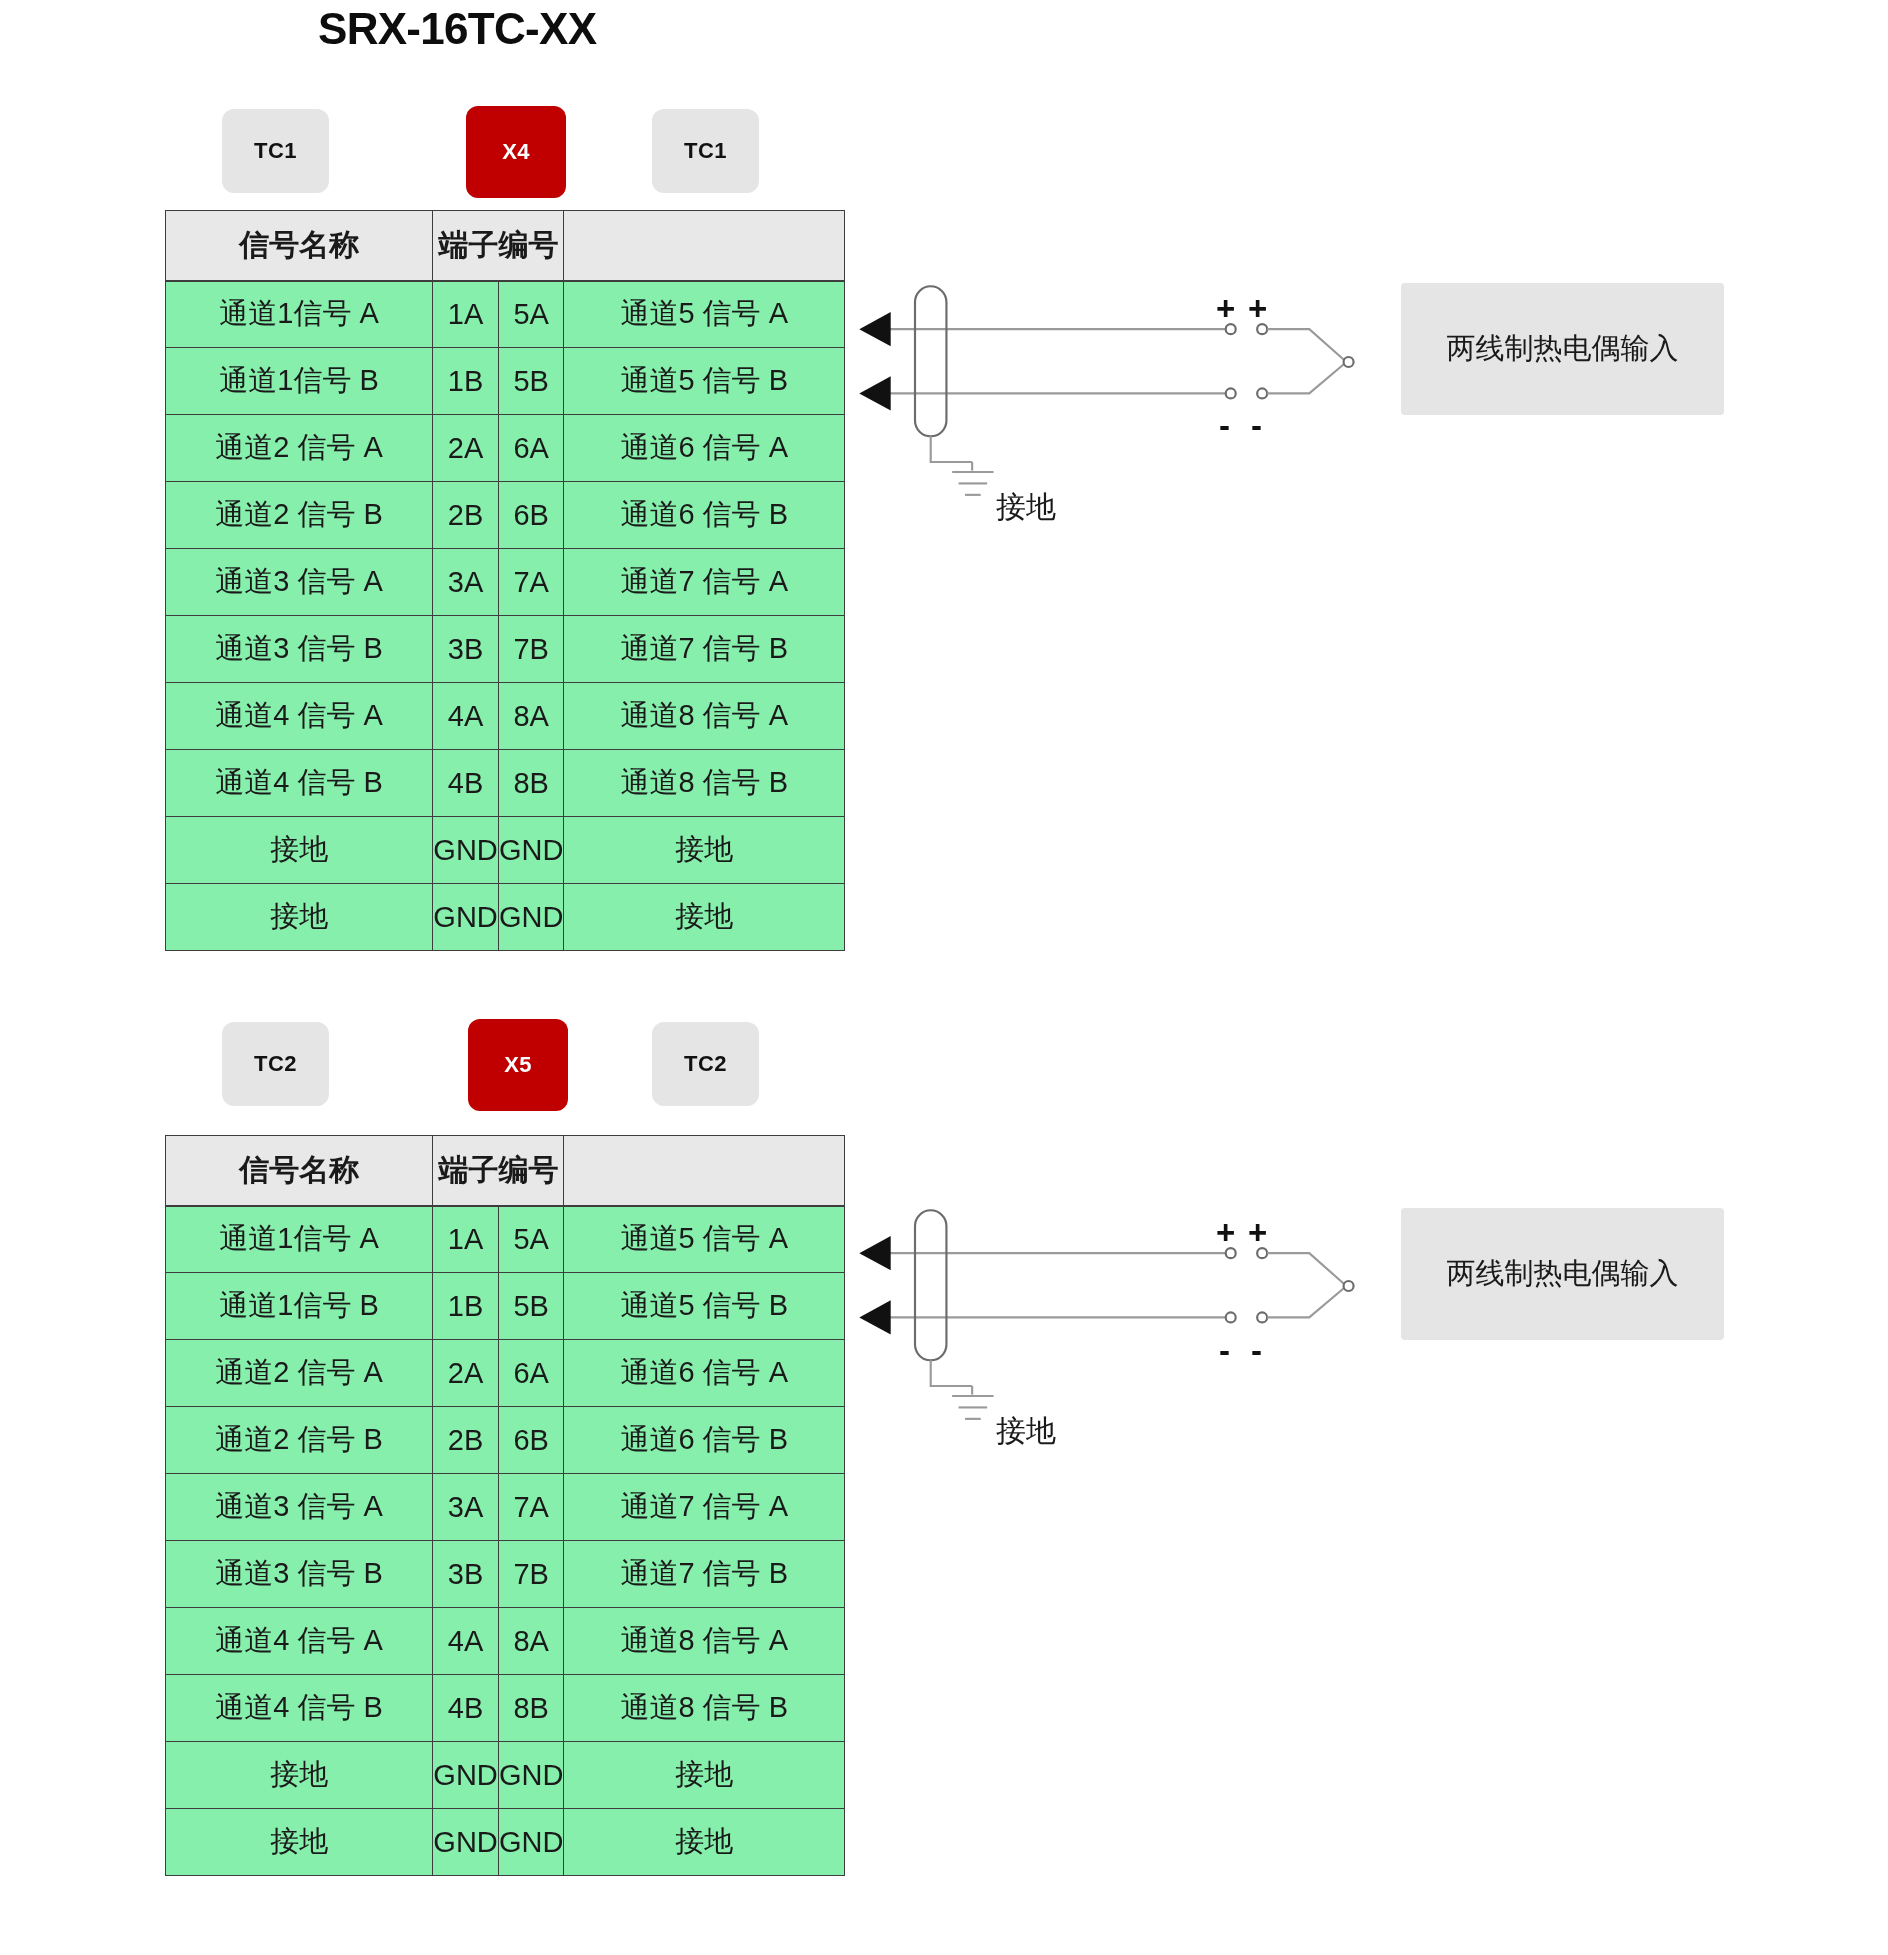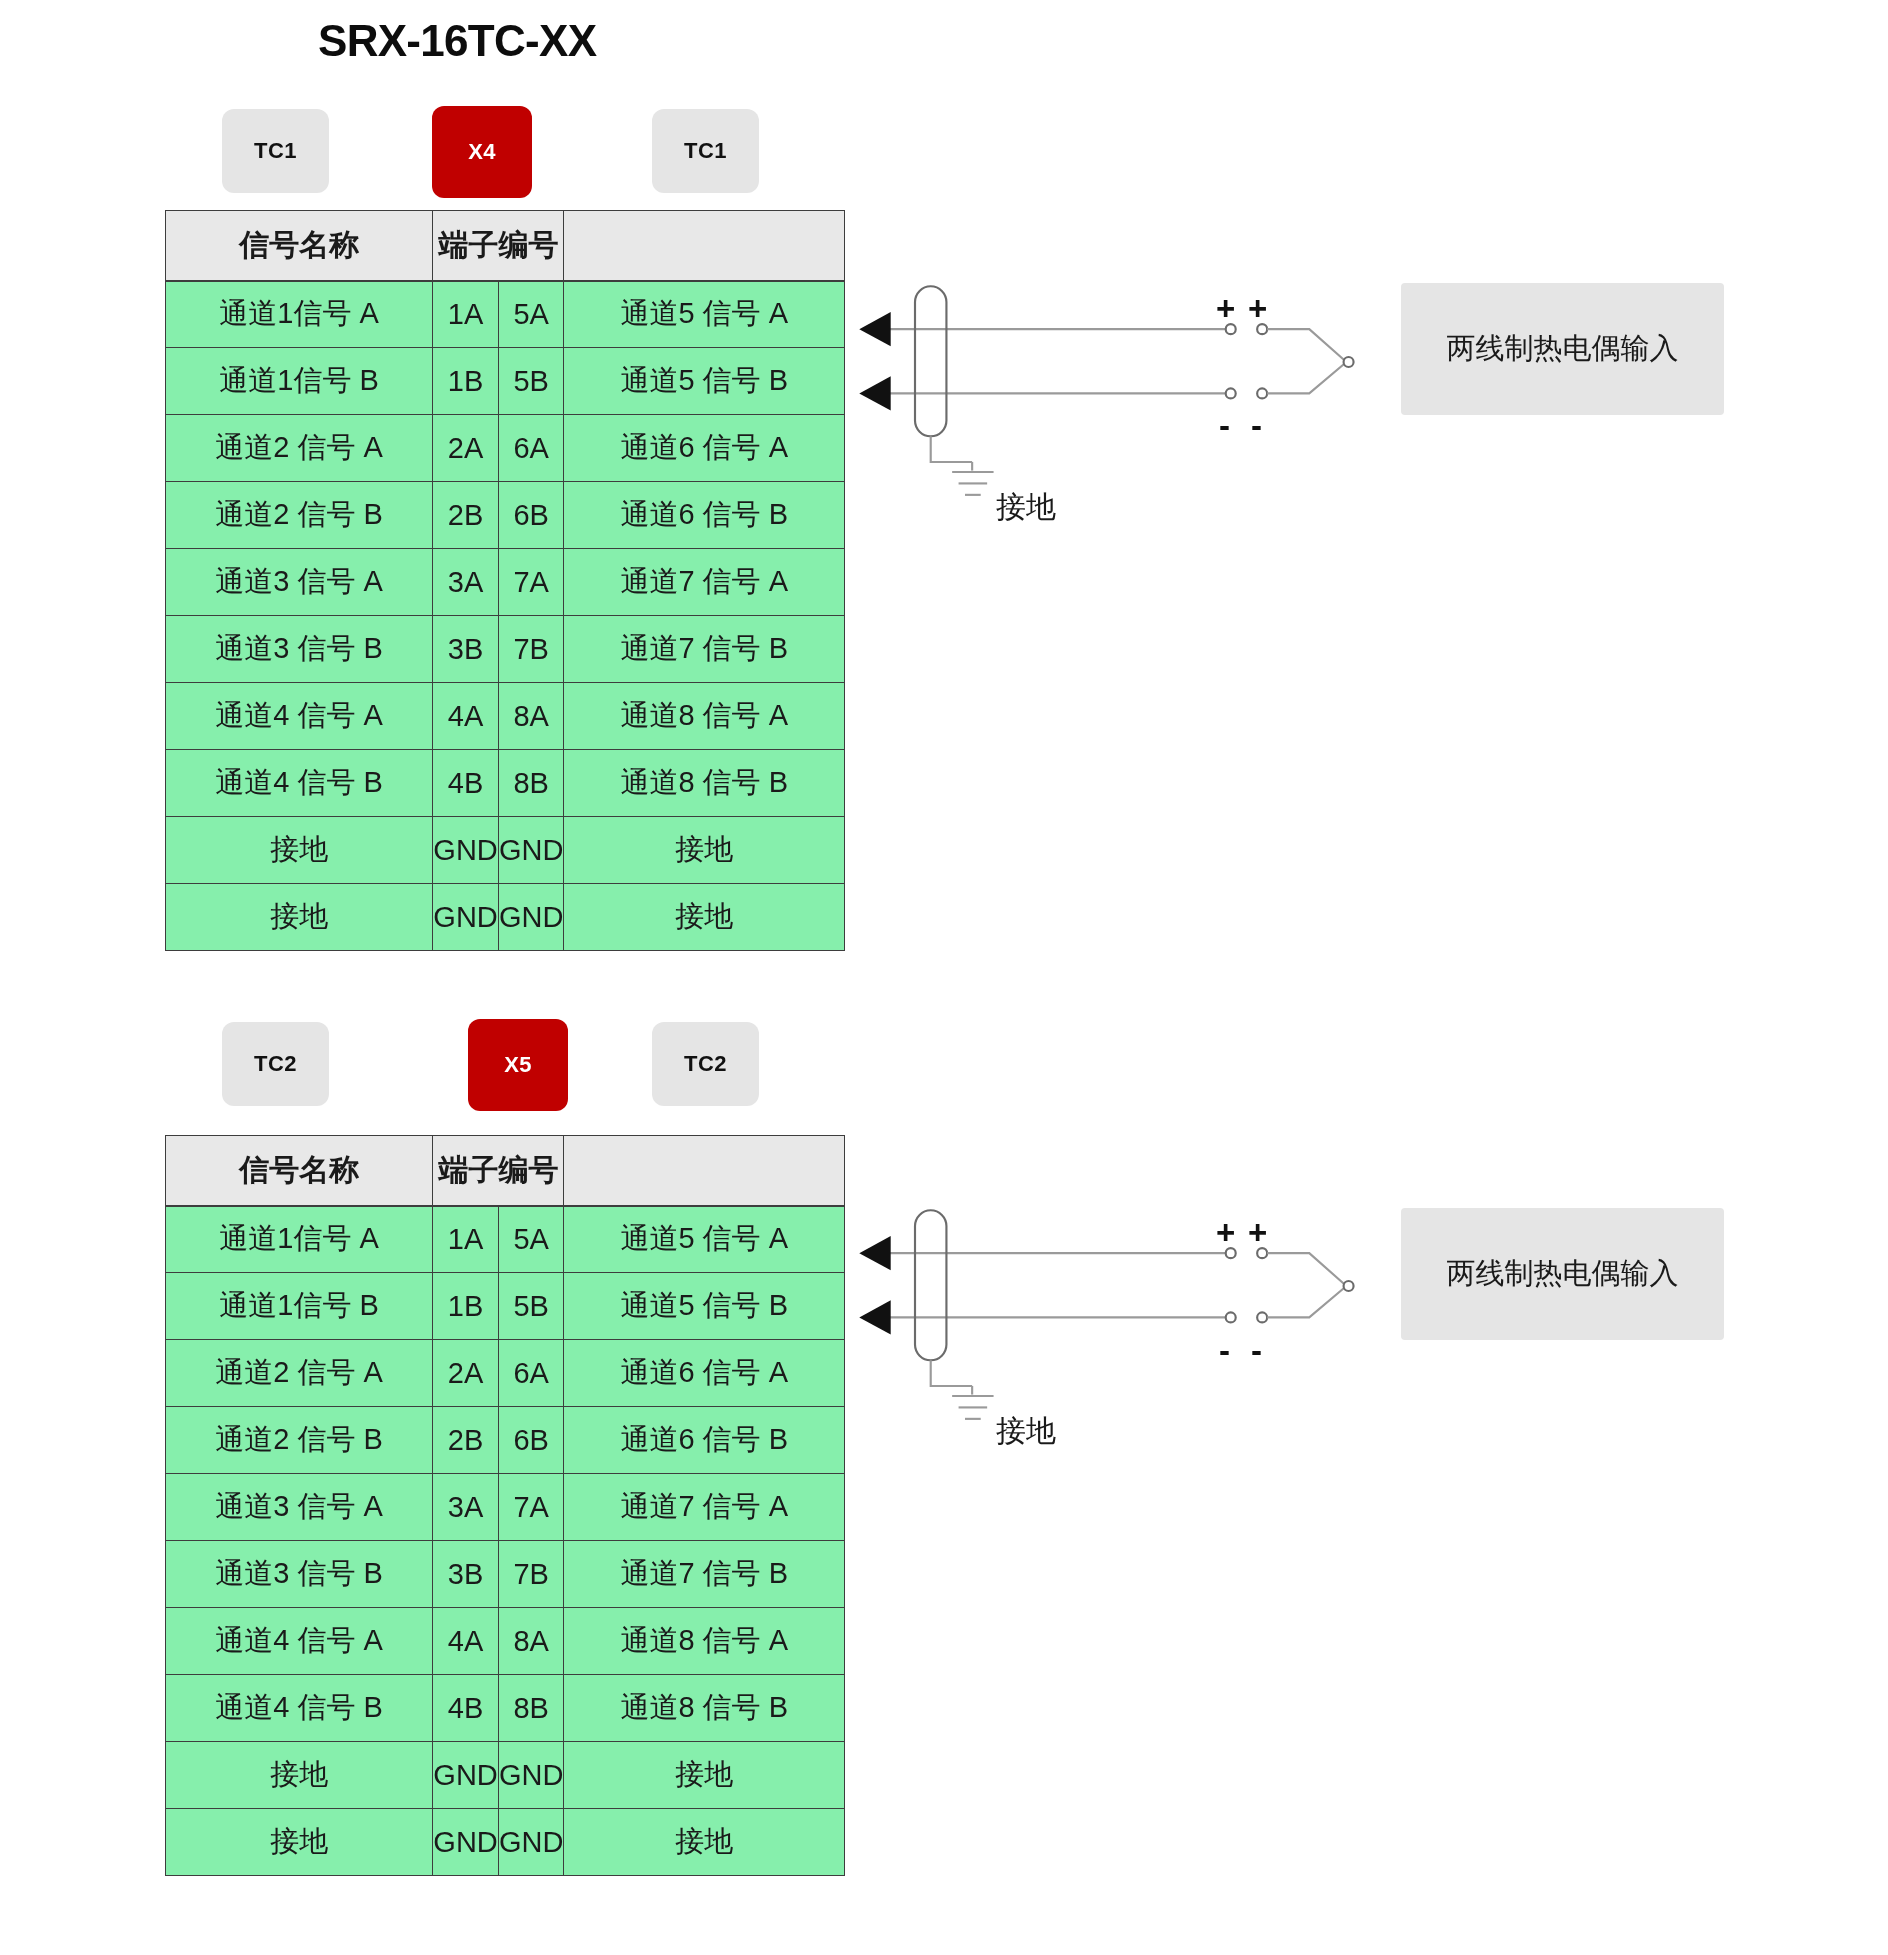--- a/index.html
+++ b/index.html
@@ -8,21 +8,21 @@
     height: 1955px;
     background: #ffffff;
     font-family: "Liberation Sans", "DejaVu Sans", sans-serif;
     overflow: hidden;
   }
   .page { position: relative; width: 1889px; height: 1955px; }
 
   
   .title {
     position: absolute;
-    left: 318px; top: 16px;
+    left: 318px; top: 4px;
     font-size: 44px;
     font-weight: bold;
     letter-spacing: -0.7px;
     color: #0d0d0d;
     white-space: nowrap;
   }
 
   
   .chip {
     position: absolute;
@@ -95,21 +95,21 @@
   }
 </style>
 </head>
 <body>
 
 <div class="page">
 
   <div class="title">SRX-16TC-XX</div>
 
   <div class="chip gray" style="left:222px; top:109px; width:107px; height:84px;">TC1</div>
-  <div class="chip red" style="left:432px; top:106px; width:100px; height:92px;">X4</div>
+  <div class="chip red" style="left:466px; top:106px; width:100px; height:92px;">X4</div>
   <div class="chip gray" style="left:652px; top:109px; width:107px; height:84px;">TC1</div>
 
   <table class="wtable" style="left:165px; top:210px; width:680px;">
     <thead>
       <tr>
         <th class="c-sig">信号名称</th>
         <th class="c-t1" colspan="2">端子编号</th>
         <th class="c-sig2"></th>
       </tr>
     </thead>

